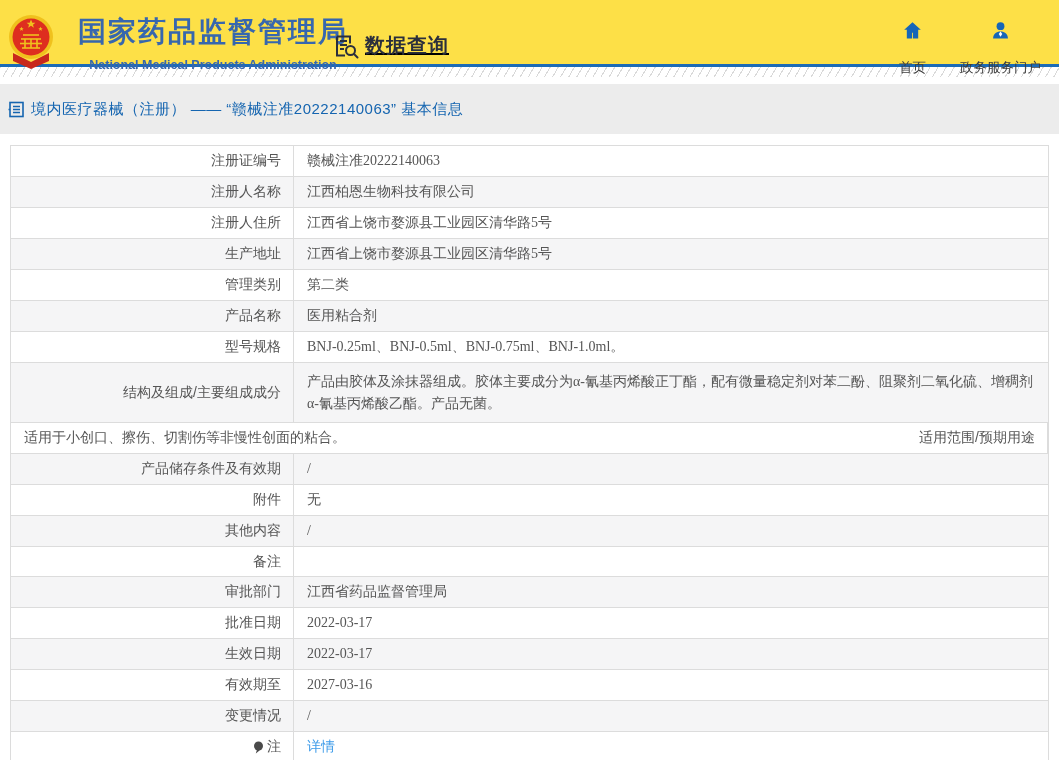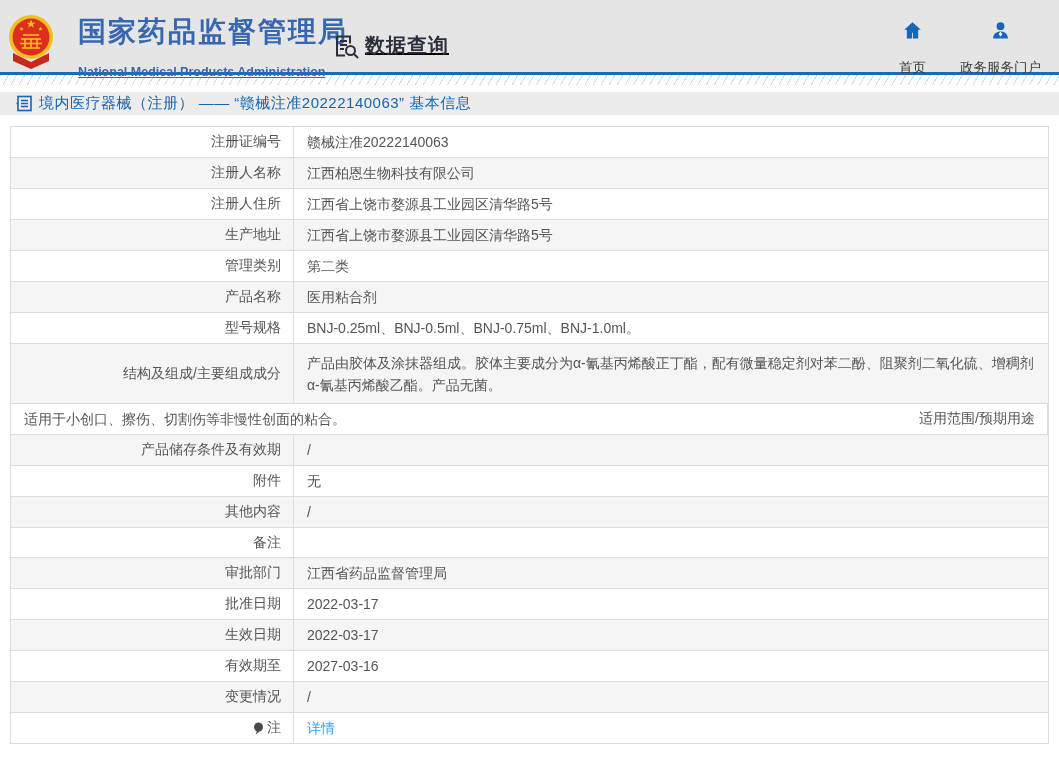--- a/index.html
+++ b/index.html
@@ -12,54 +12,54 @@
     --table-border:#dcdcdc;
     --row-alt:#f5f5f6;
     --text-gray:#555555;
     --bar-bg:#ececec;
   }
   *{margin:0;padding:0;box-sizing:border-box;}
   html,body{width:1059px;height:760px;overflow:hidden;background:#fff;
     font-family:"Liberation Sans","DejaVu Sans",sans-serif;}
 
   
-  .header{position:relative;width:100%;height:72px;background:#e5e5e5;}
+  .header{position:relative;width:100%;height:64px;background:#fde047;text-align:center;}
   .emblem{position:absolute;left:8px;top:13px;width:46px;height:56px;}
   .titles{position:absolute;left:78px;top:15px;}
   .org-zh{font-size:28px;font-weight:bold;color:var(--brand-blue);letter-spacing:2px;line-height:34px;}
-  .org-en{font-size:12.5px;font-weight:bold;color:var(--brand-blue);margin-top:16px;text-decoration:underline;}
+  .org-en{font-size:12.5px;font-weight:bold;color:var(--brand-blue);margin-top:9px;}
   .section-tab{position:absolute;left:333px;top:32px;display:flex;align-items:center;gap:6px;cursor:pointer;text-decoration:underline;}
   .section-tab svg{width:26px;height:26px;}
   .section-label{font-size:20px;color:var(--dark-icon);font-weight:bold;letter-spacing:1px;}
   .top-nav{position:absolute;right:18px;top:20px;display:flex;gap:34px;}
   .nav-item{display:flex;flex-direction:column;align-items:center;gap:18px;cursor:pointer;}
   .nav-item svg{width:21px;height:21px;}
   .nav-label{font-size:13.5px;color:#3c3c3c;}
 
   
   .topline{width:100%;height:3px;background:var(--topline-blue);}
   .hatch{width:100%;height:10px;
     background:repeating-linear-gradient(120deg,#d9d9d9 0 1px,transparent 1px 7px);}
   .gap{width:100%;height:7px;background:#fff;}
 
   
-  .breadcrumb-bar{width:100%;height:23px;background:var(--bar-bg);
-    display:flex;align-items:center;padding-left:16px;gap:6px;}
+  .breadcrumb-bar{width:100%;height:50px;background:var(--bar-bg);
+    display:flex;align-items:center;padding-left:8px;gap:6px;}
   .breadcrumb-bar svg{width:17px;height:17px;flex:0 0 auto;}
   .crumb-text{font-size:15px;color:var(--breadcrumb-blue);letter-spacing:0.5px;}
 
   
   .table-wrap{margin:11px 10px 0 10px;border:1px solid var(--table-border);border-bottom:none;}
   .tr{display:flex;min-height:30px;border-bottom:1px solid var(--table-border);background:#fff;}
   .tr:nth-child(even){background:var(--row-alt);}
   .tr.tall{min-height:60px;}
   .td{display:flex;align-items:center;font-size:14px;color:var(--text-gray);}
   .td.label{width:283px;flex:0 0 283px;justify-content:flex-end;text-align:right;
     padding:4px 12px 4px 6px;border-right:1px solid var(--table-border);gap:3px;}
-  .td.value{flex:1;padding:4px 10px 4px 13px;line-height:22px;}
+  .td.value{flex:1;padding:4px 10px 4px 13px;line-height:22px;font-family:Liberation Serif, serif;}
   .td.value a.link{color:var(--link-blue);text-decoration:none;cursor:pointer;}
   .pin{display:inline-flex;width:11px;height:13px;}
   .pin svg{width:11px;height:13px;}
 </style>
 </head>
 <body>
 
 <div class="header">
   <svg class="emblem" viewBox="0 0 46 56" aria-hidden="true">
     <polygon points="5,40 23,49 41,40 41,48 23,56 5,48" fill="#c9281c"></polygon>

